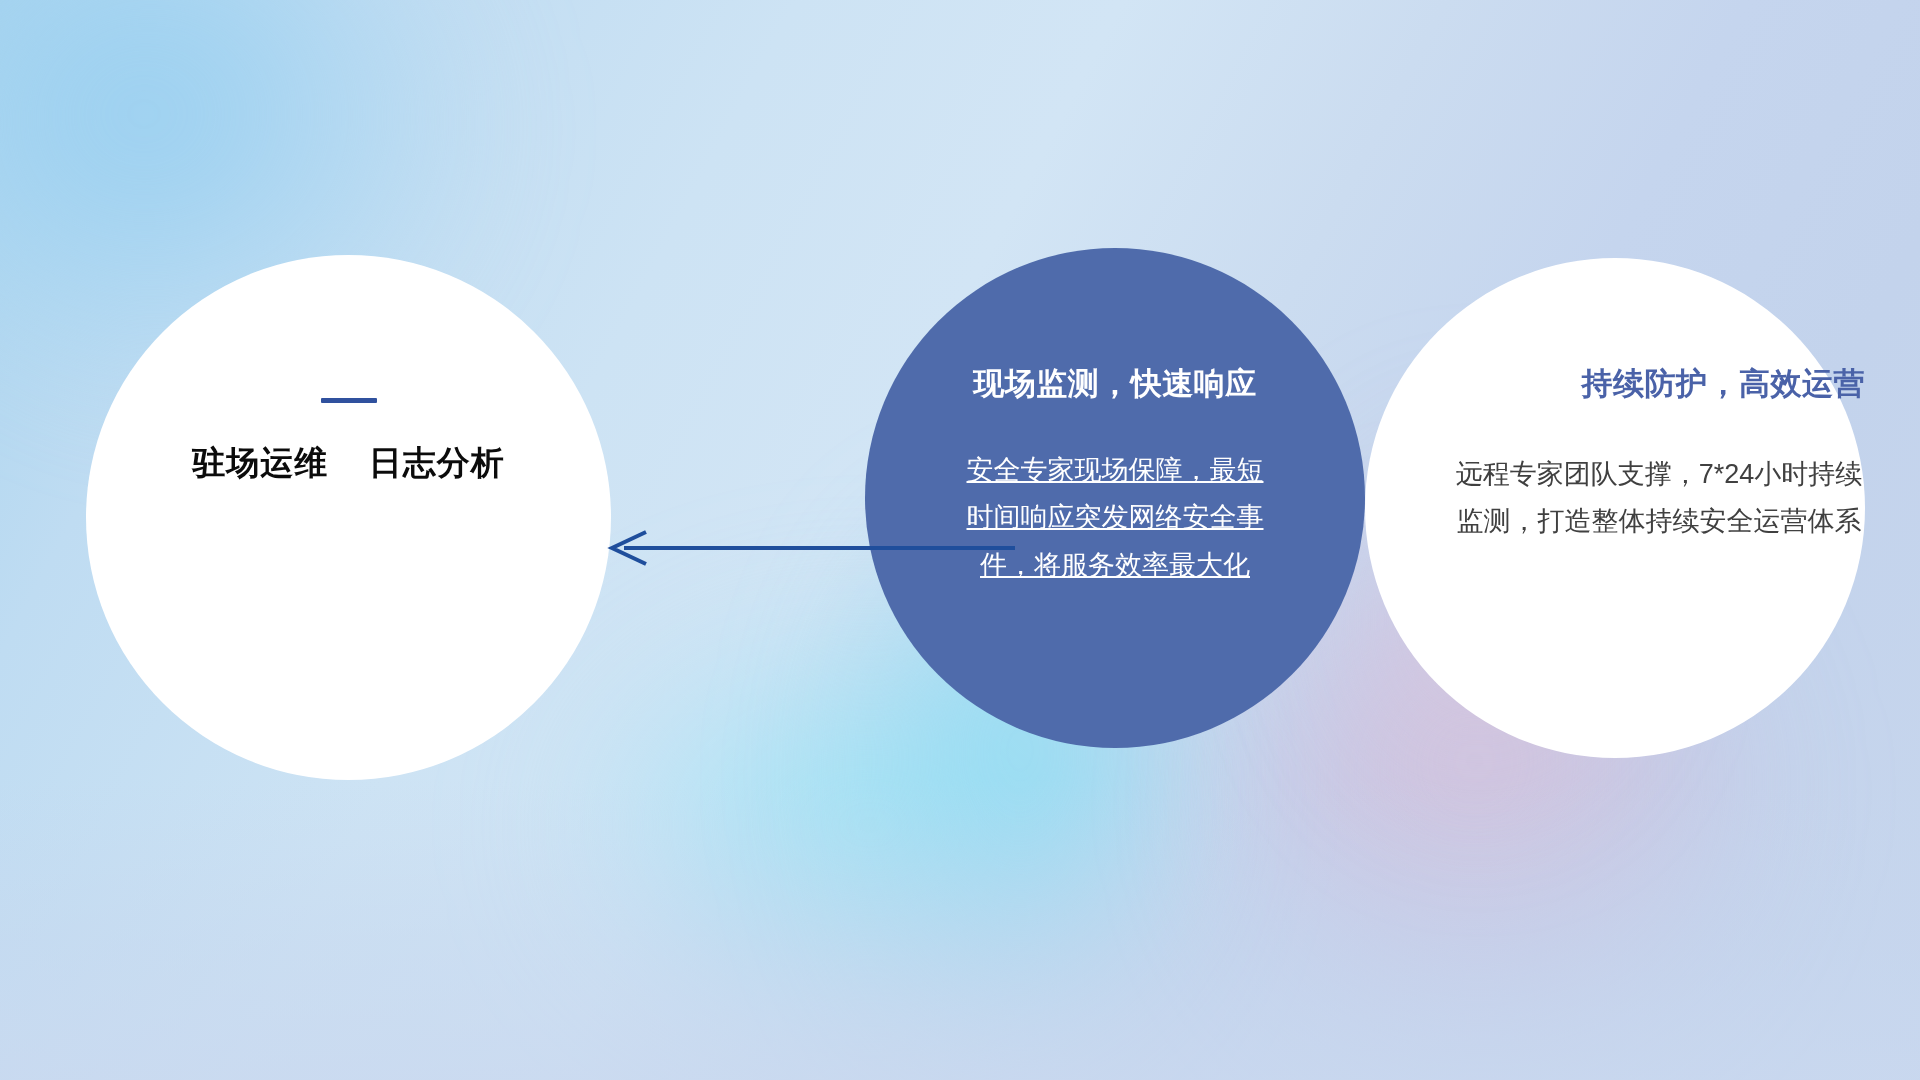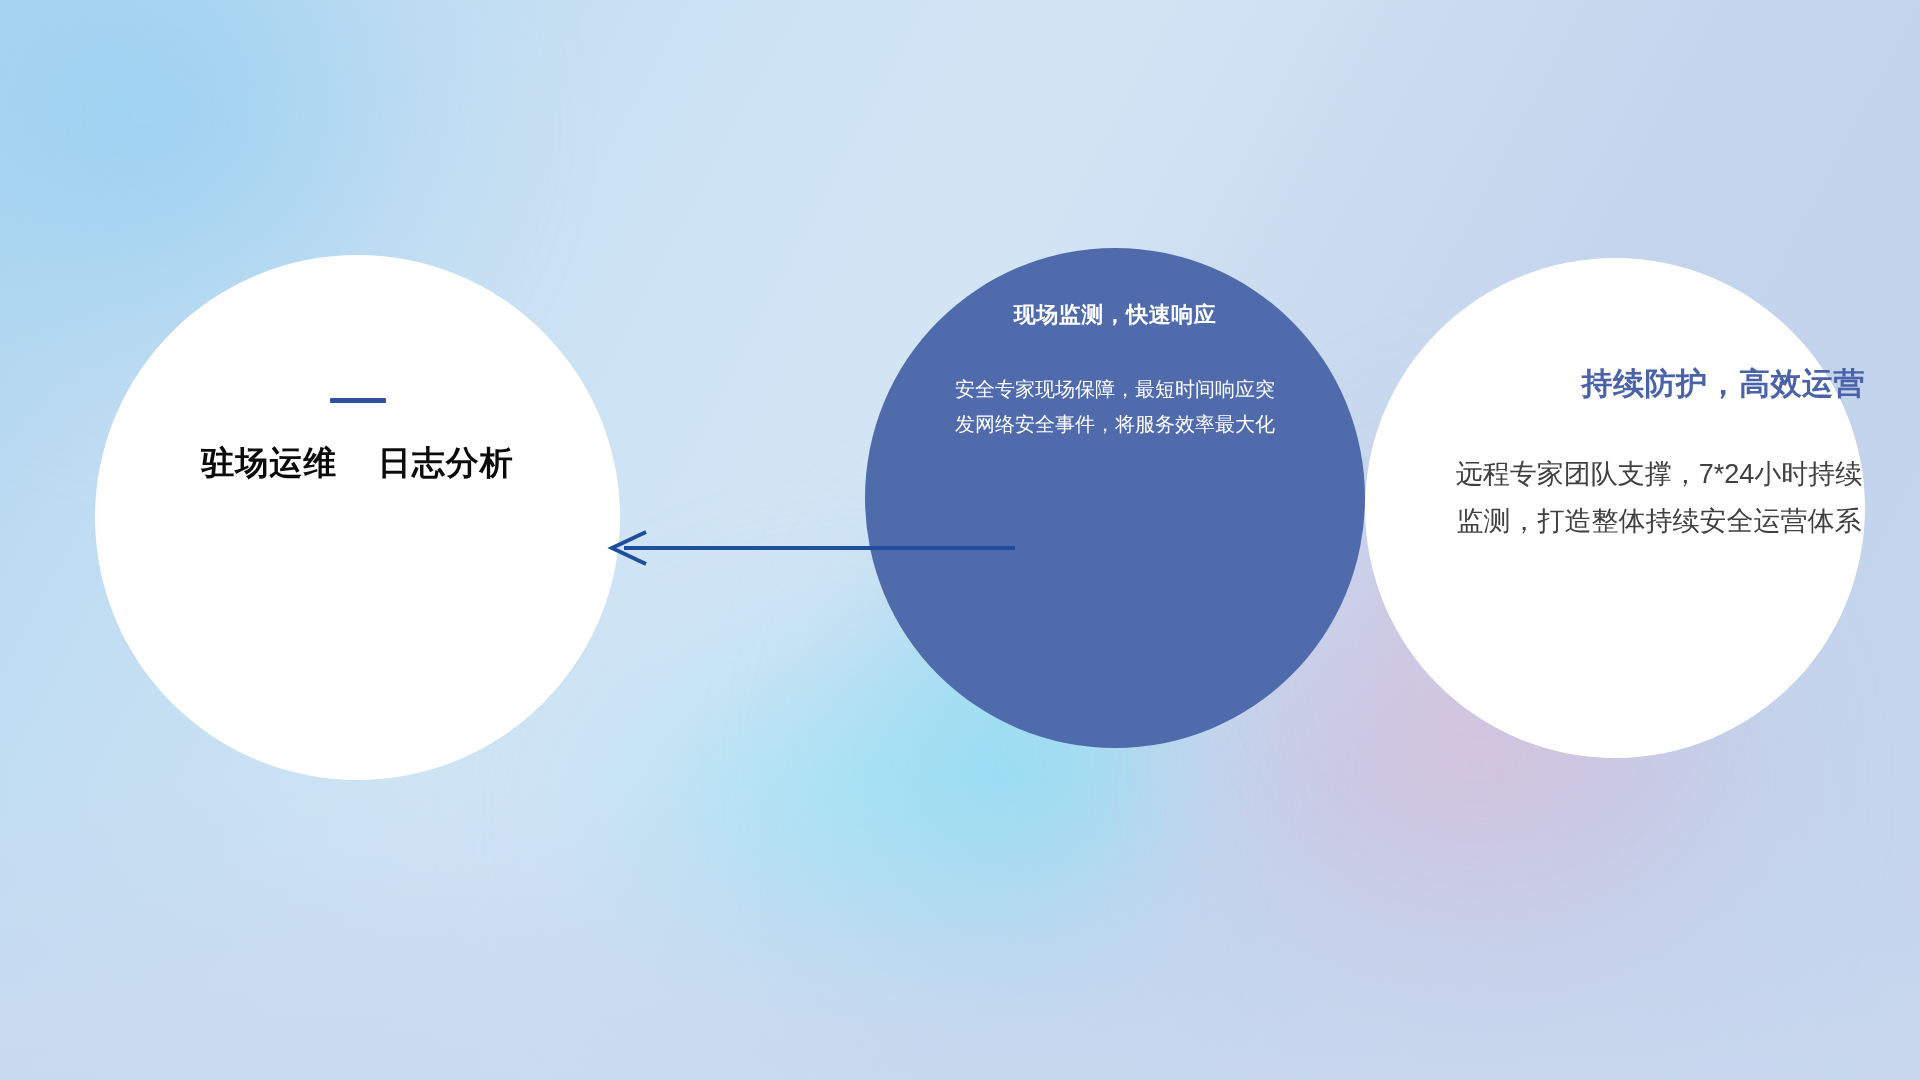--- a/index.html
+++ b/index.html
@@ -95,21 +95,21 @@
   .circle {
     position: absolute;
     border-radius: 50%;
     box-sizing: border-box;
     display: flex;
     flex-direction: column;
     align-items: center;
   }
 
   .circle-left {
-    left: 95px;  top: 255px;
+    left: 86px;  top: 255px;
     width: 525px; height: 525px;
     background: #ffffff;
     z-index: 3;
   }
   .left-divider {
     width: 56px;
     height: 5px;
     background: #30519e;
     border-radius: 1px;
     margin-top: 143px;
@@ -130,34 +130,35 @@
   .left-line.last { margin-top: 14px; }
 
   .circle-mid {
     left: 865px; top: 248px;
     width: 500px; height: 500px;
     background: #4f6bab;
     z-index: 4;
   }
   .mid-title {
     color: #ffffff;
-    font-size: 22px;
+    font-size: 31px;
     font-weight: bold;
     letter-spacing: 0.5px;
-    margin-top: 52px;
+    margin-top: 115px;
     white-space: nowrap;
     text-align: center;
   }
   .mid-body {
     color: #ffffff;
-    font-size: 20px;
+    font-size: 27px;
     line-height: 1.75;
     text-align: center;
     width: 320px;
     margin-top: 42px;
+    text-decoration: underline;
   }
 
   .circle-right {
     left: 1365px; top: 258px;
     width: 500px; height: 500px;
     background: #ffffff;
     z-index: 5;
     align-items: flex-end;
   }
   .right-title {

